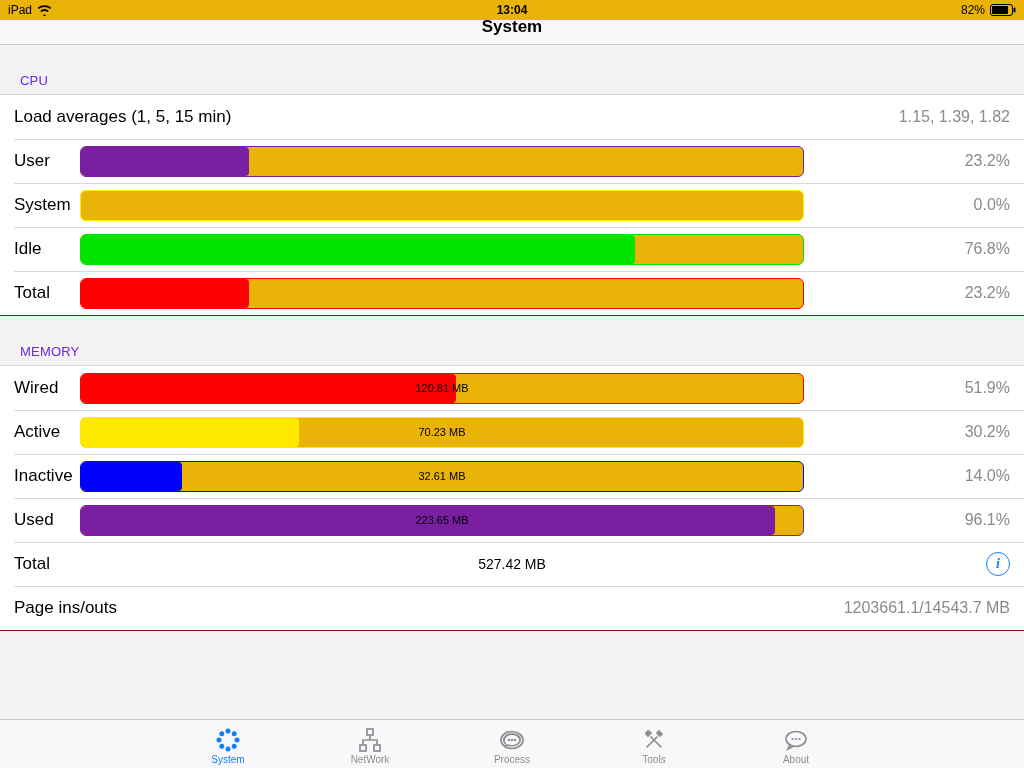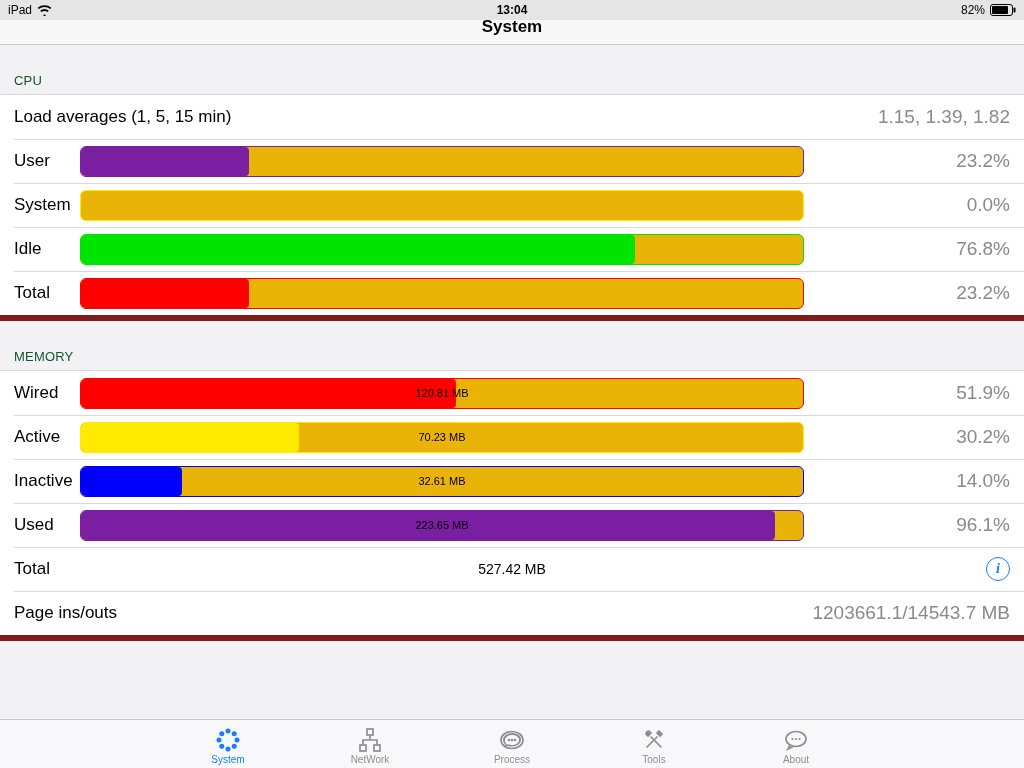--- a/index.html
+++ b/index.html
@@ -1,36 +1,36 @@
 <!DOCTYPE html>
 <html><head>
 <meta charset="utf-8">
 <style>
   * { box-sizing: border-box; margin: 0; padding: 0; }
   html, body { width: 1024px; height: 768px; overflow: hidden; font-family: -apple-system, "Helvetica Neue", Helvetica, Arial, sans-serif; background: #f7f7f8; color: #000; }
   
-  .statusbar { height: 20px; width: 100%; display: flex; align-items: center; justify-content: space-between; padding: 0 8px; font-size: 12px; font-weight: 500; background: #e5e5e5; }
+  .statusbar { height: 20px; width: 100%; display: flex; align-items: center; justify-content: space-between; padding: 0 8px; font-size: 12px; font-weight: 500; background: #eab308; }
   .sb-left, .sb-right { display: flex; align-items: center; gap: 5px; }
   .sb-center { position: absolute; left: 50%; transform: translateX(-50%); font-weight: 600; }
   .wifi-icon svg, .battery-icon svg { display: block; }
   
   .navhdr { height: 25px; width: 100%; display: flex; align-items: flex-start; justify-content: center; background: #f7f7f8; border-bottom: 1px solid #c8c7cc; }
   .navtitle { font-size: 17px; font-weight: 600; margin-top: -3px; }
   
   .content { height: calc(768px - 20px - 25px - 49px); overflow: hidden; background: #f2f2f4; }
-  .section-header { font-size: 13px; color: #14532d; padding: 28px 14px 6px 14px; letter-spacing: 0.2px; background: #f2f2f4; }
-  .list { background: #fff; border-top: 1px solid #d9d9db; border-bottom: 6px solid #7f1d1d; }
+  .section-header { font-size: 13px; color: #6d28d9; padding: 28px 14px 6px 20px; letter-spacing: 0.2px; background: #f2f2f4; }
+  .list { background: #fff; border-top: 1px solid #d9d9db; border-bottom: 1px solid #7f1d1d; }
   .row { display: flex; align-items: center; height: 44px; padding: 0 14px; position: relative; }
   .row + .row::before { content: ""; position: absolute; left: 14px; right: 0; top: 0; height: 1px; background: #d9d9db; }
   .row-label { flex: 0 0 66px; font-size: 17px; color: #000; }
   .row-label.wide { flex: 0 0 auto; }
   .row-bar { flex: 0 0 724px; height: 31px; border: 1px solid; border-radius: 6px; position: relative; background: #eab308; overflow: hidden; }
   .row-bar .fill { position: absolute; top: 0; bottom: 0; left: 0; border-radius: 4px; }
   .row-bar .bar-text { position: absolute; inset: 0; display: flex; align-items: center; justify-content: center; font-size: 11px; color: #000; pointer-events: none; }
-  .row-value { margin-left: auto; font-size: 19px; color: #8a8a8e; text-align: center; }
+  .row-value { margin-left: auto; font-size: 16px; color: #8a8a8e; text-align: center; }
   .info-btn { width: 24px; height: 24px; border: 1.5px solid #147efb; border-radius: 50%; color: #147efb; display: flex; align-items: center; justify-content: center; font-family: Georgia, "Times New Roman", serif; font-style: italic; font-weight: 700; font-size: 14px; margin-left: 6px; cursor: pointer; }
   .center-text { position: absolute; left: 50%; transform: translateX(-50%); font-size: 14px; color: #000; white-space: nowrap; }
   
   .tabbar { position: absolute; bottom: 0; left: 0; right: 0; height: 49px; width: 100%; background: #f8f8fa; border-top: 1px solid #c8c7cc; display: flex; justify-content: center; gap: 72px; }
   .tab { width: 70px; display: flex; flex-direction: column; align-items: center; justify-content: center; font-size: 10px; color: #8e8e93; cursor: pointer; gap: 1px; padding-top: 3px; }
   .tab.active { color: #147efb; }
   .tab svg { display: block; }
   .spacer { flex: 1 1 auto; }
 </style>
 </head>

